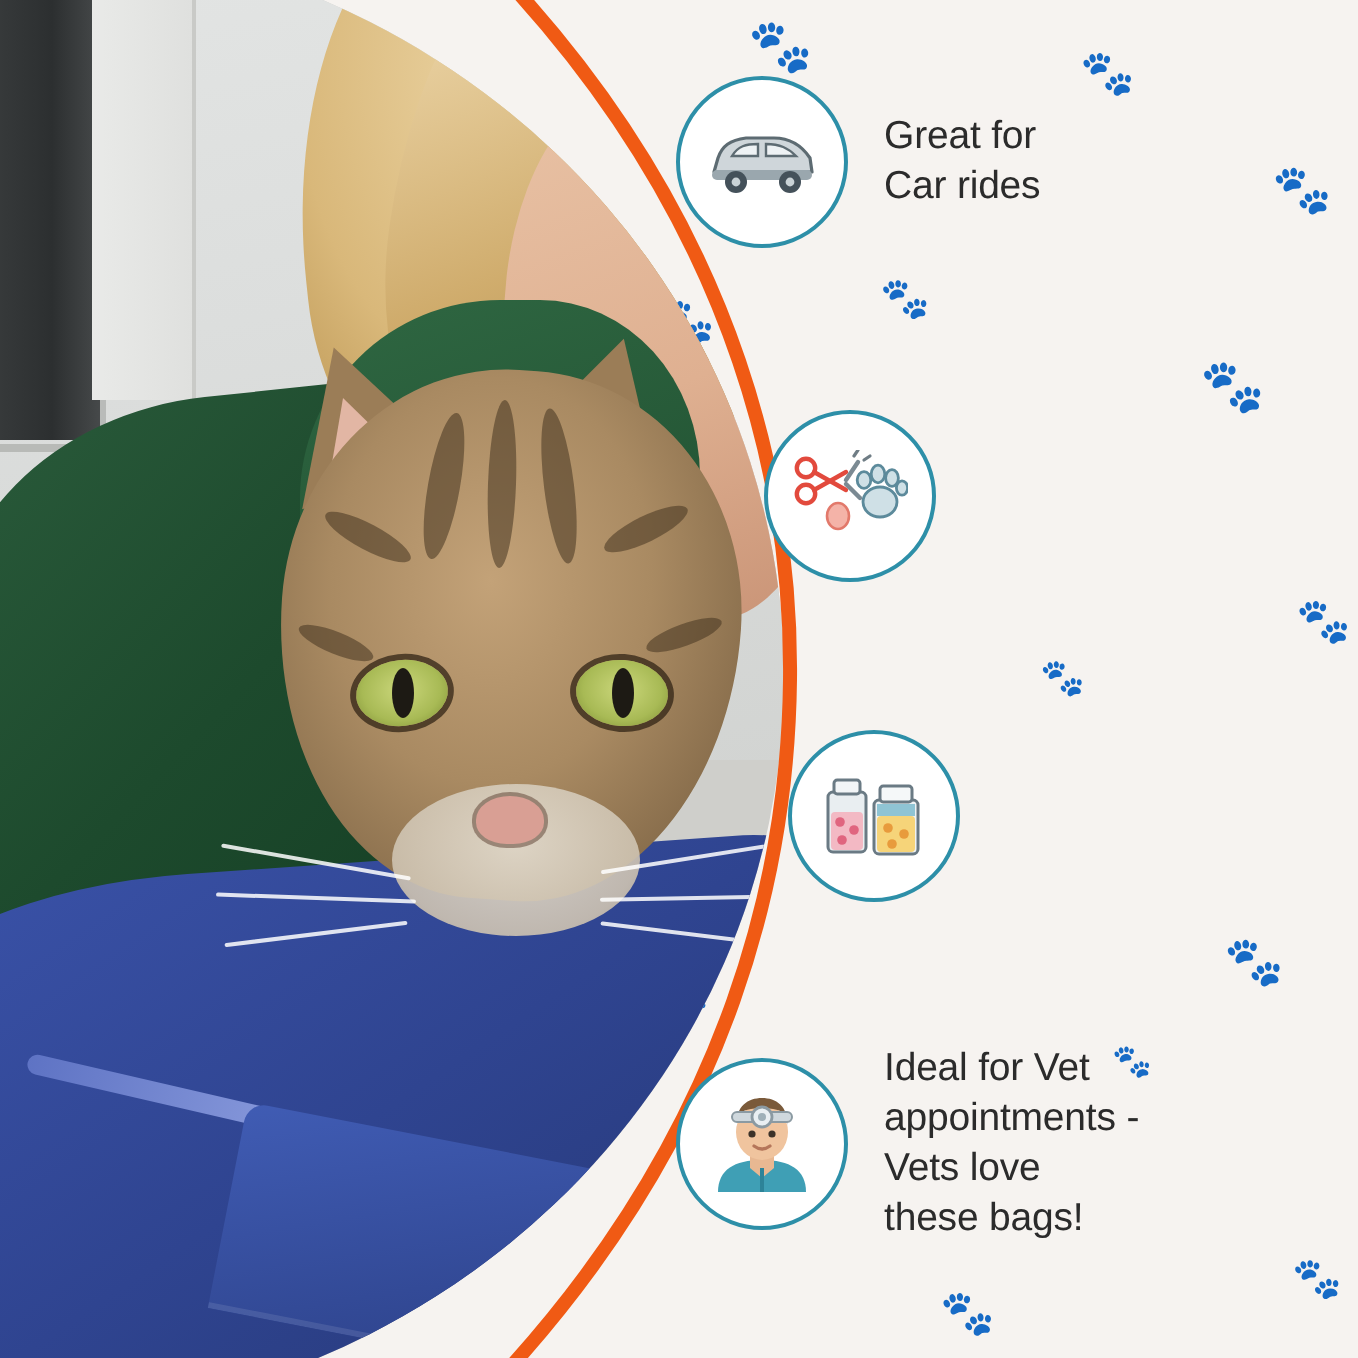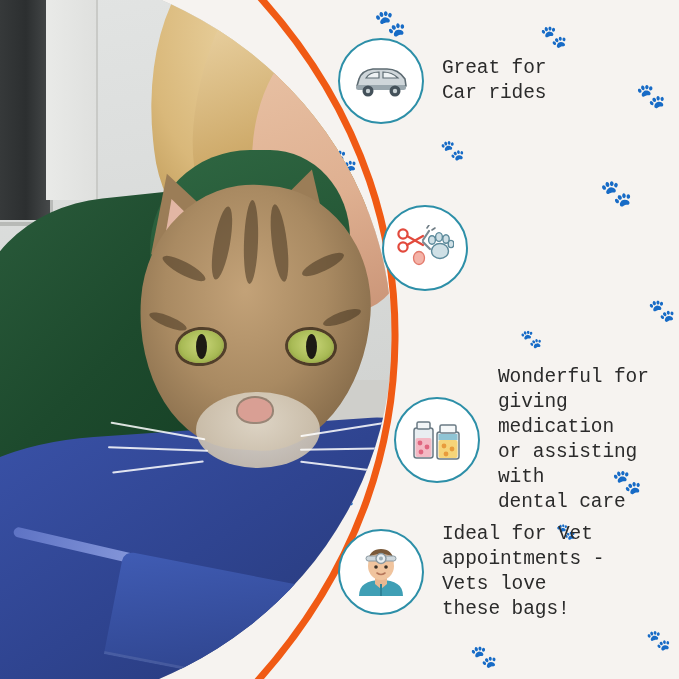--- a/index.html
+++ b/index.html
@@ -209,21 +209,21 @@
     border: 2px solid #2d8fa8;
     display: flex;
     align-items: center;
     justify-content: center;
     box-sizing: border-box;
   }
   .feature-text {
     font-size: 19.5px;
     line-height: 1.28;
     color: #2b2b2b;
-    font-family: Liberation Mono, monospace;
+    font-family: Liberation Sans, sans-serif;
     white-space: pre-line;
     letter-spacing: -0.1px;
   }
 </style>
 </head>
 <body>
 
 <div class="canvas">
 
   <div class="right-panel">
@@ -355,24 +355,20 @@
             <rect x="28" y="16" width="22" height="27" rx="2.5" fill="#eef2f4" stroke="#6a7a84" stroke-width="1.5"></rect>
             <rect x="31" y="9" width="16" height="8" rx="1.6" fill="#f5f8f9" stroke="#6a7a84" stroke-width="1.5"></rect>
             <rect x="29.5" y="24" width="19" height="18" rx="2" fill="#f6d479"></rect>
             <rect x="29.5" y="18" width="19" height="6" fill="#8fc4d4"></rect>
             <circle cx="35" cy="30" r="2.4" fill="#e89b3c"></circle>
             <circle cx="43" cy="33" r="2.4" fill="#e89b3c"></circle>
             <circle cx="37" cy="38" r="2.4" fill="#e89b3c"></circle>
           </g>
         </svg>
       </div>
-      <div class="feature-text">Wonderful for
-giving medication
-or assisting with
-dental care</div>
     </div>
 
     <div class="feature f4">
       <div class="icon-circle">
         <svg width="56" height="56" viewBox="0 0 56 56" xmlns="http://www.w3.org/2000/svg">
           <path d="M6 52 C6 41 14 36 28 36 C42 36 50 41 50 52 Z" fill="#3f9fb5"></path>
           <path d="M22 34 L34 34 L34 40 L28 45 L22 40 Z" fill="#e8b892"></path>
           <ellipse cx="28" cy="22" rx="13" ry="14" fill="#f0c49e"></ellipse>
           <path d="M15 19 C15 9 21 5 28 5 C35 5 41 9 41 19 L41 14 C38 11 33 10 28 10 C23 10 18 11 15 14 Z" fill="#7a5a3a"></path>
           <rect x="13" y="12" width="30" height="5" rx="2.5" fill="#cfd8dd" stroke="#8b9aa2" stroke-width="1"></rect>

